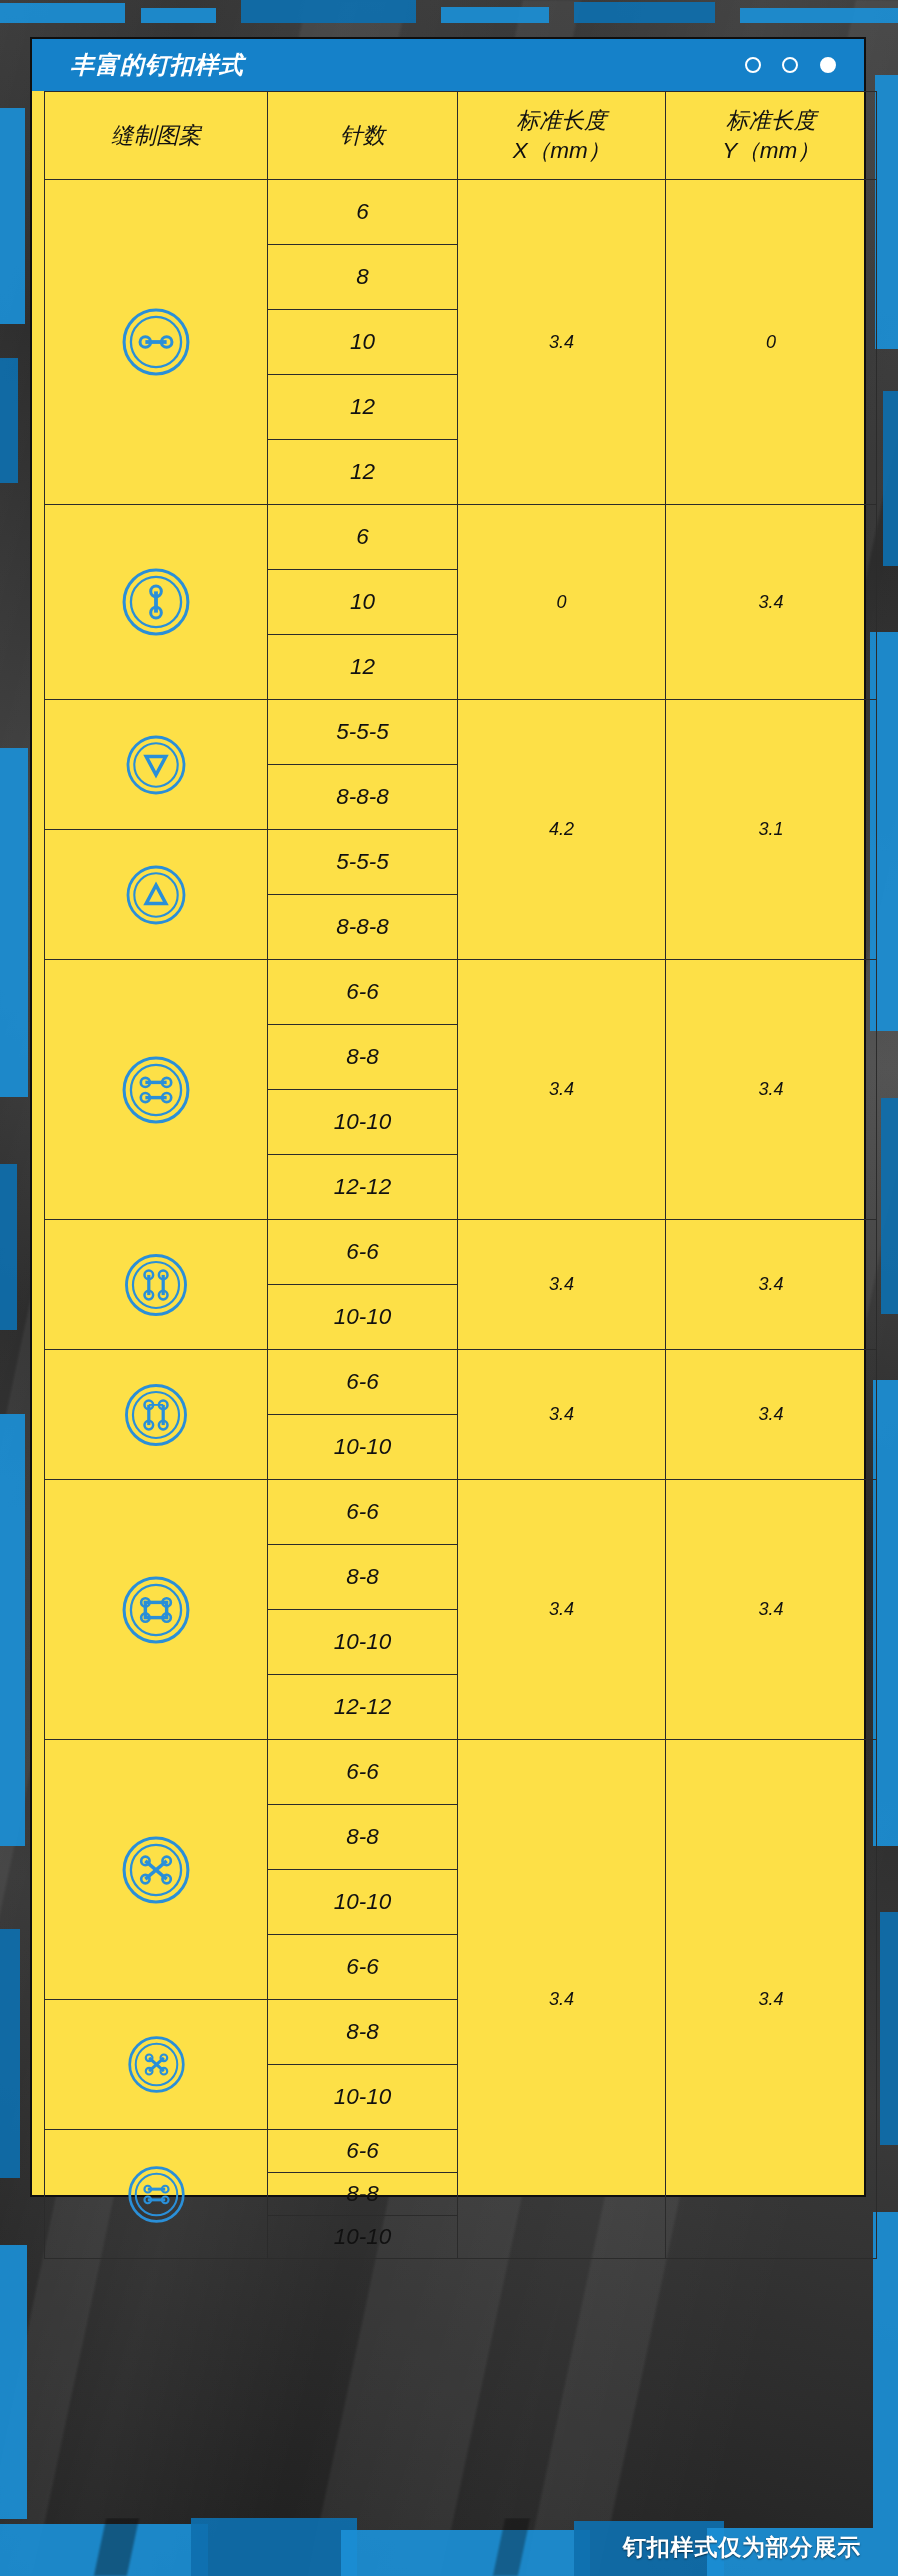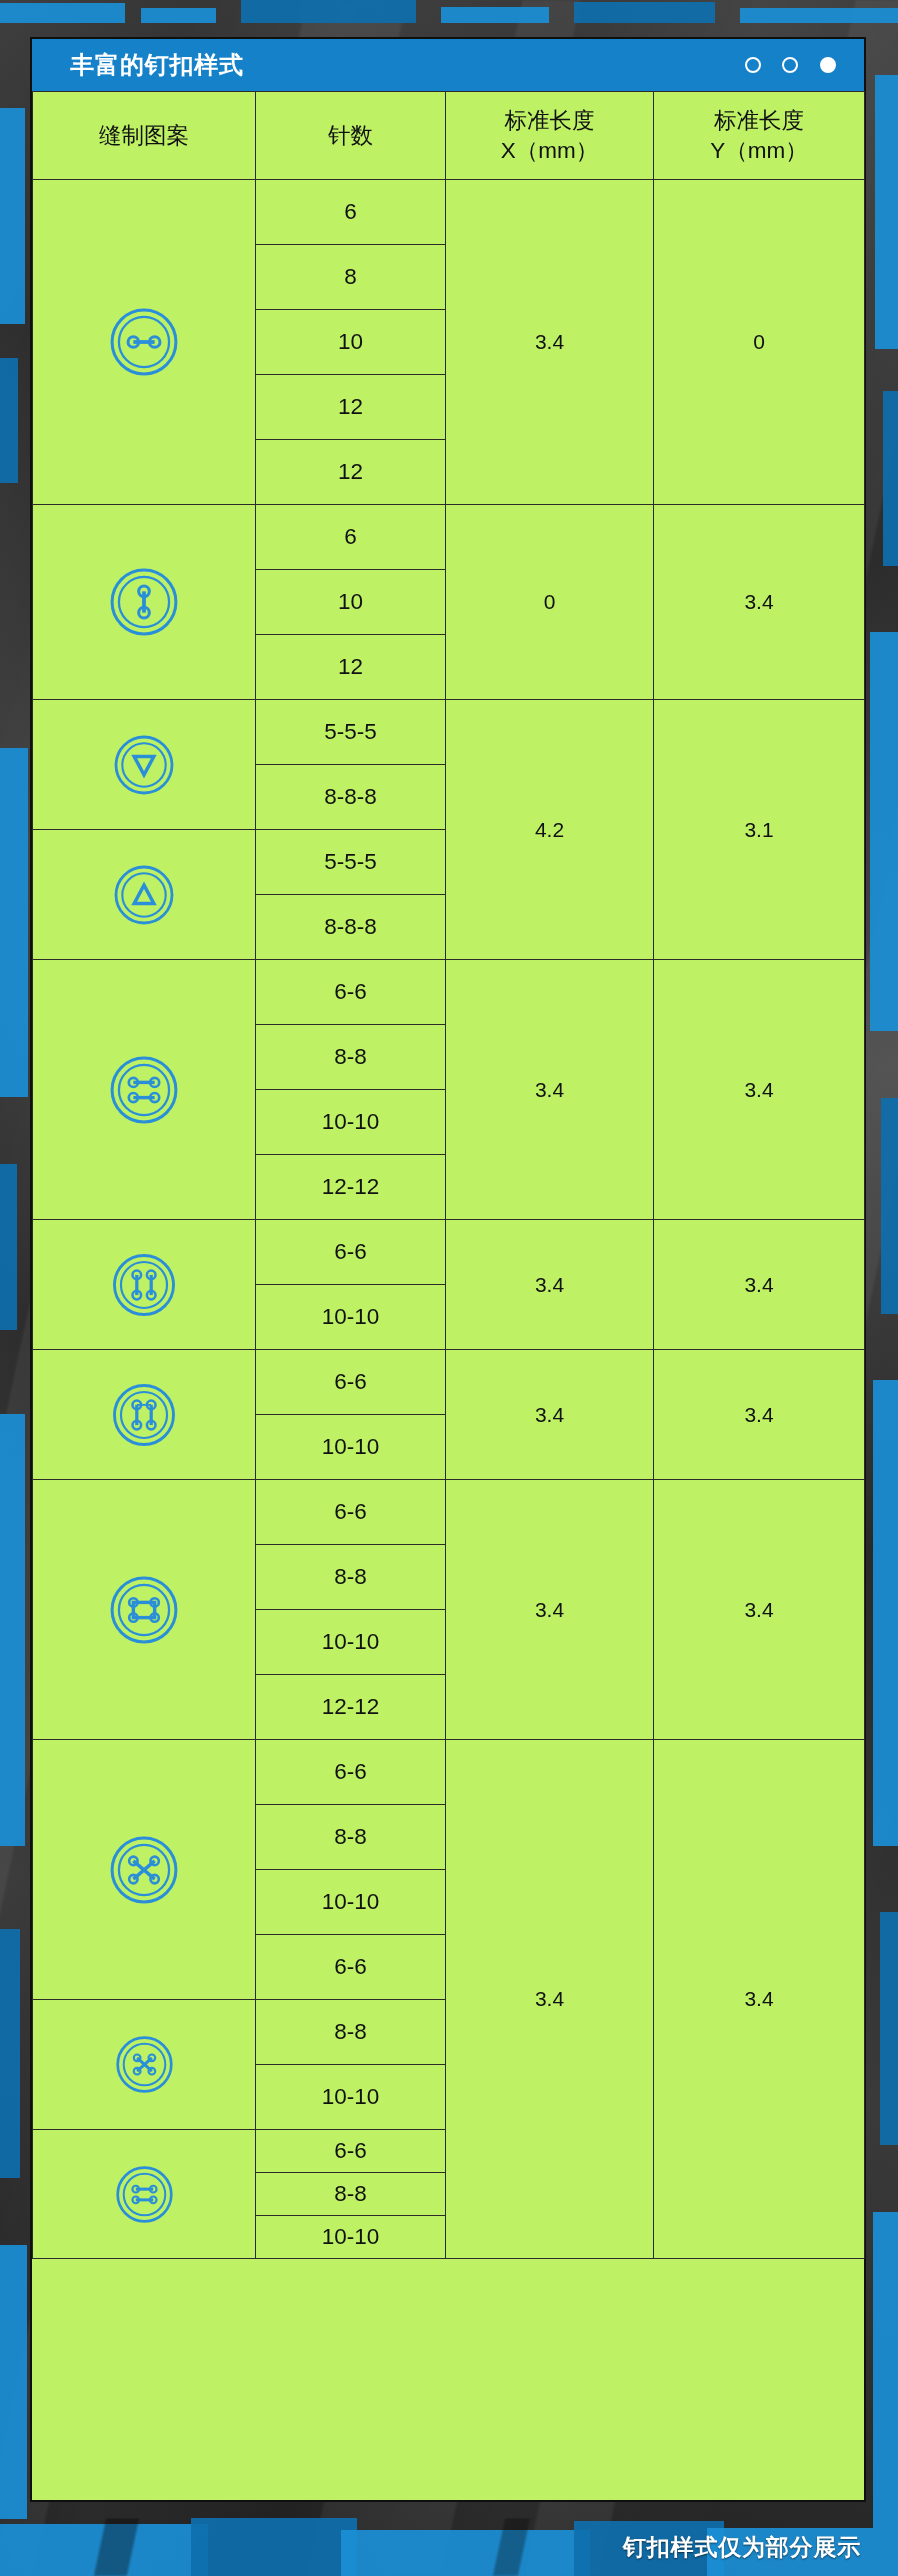--- a/index.html
+++ b/index.html
@@ -50,23 +50,24 @@
     width: 898px; height: 58px;
     overflow: hidden;
   }
 
   
   .card {
     position: absolute;
     left: 30px;
     top: 37px;
     width: 836px;
-    height: 2465px;
-    background: #bef264;
+    height: 2160px;
+    background: #fde047;
     border: 2.5px solid #0f0f0f;
+    font-style: italic;
   }
 
   
   .titlebar {
     position: relative;
     height: 52px;
     background: #1581c9;
     display: flex;
     align-items: center;
     padding: 0 20px;
@@ -90,20 +91,21 @@
     border: 2.1px solid #ffffff;
     background: transparent;
   }
   .dot.filled { background: #ffffff; }
 
   
   table.spec {
     width: 100%;
     border-collapse: collapse;
     table-layout: fixed;
+    margin-left: 12px;
   }
   table.spec col.c1 { width: 223px; }
   table.spec col.c2 { width: 190px; }
   table.spec col.c3 { width: 208px; }
   table.spec col.c4 { width: 211px; }
 
   table.spec th, table.spec td {
     border: 0.8px solid #2b2b2b;
     text-align: center;
     vertical-align: middle;
@@ -116,21 +118,21 @@
     line-height: 1.3;
   }
   td.stitch-cell {
     padding: 5px 0;
   }
   td.count-cell {
     height: 65px;
     font-size: 22.5px;
   }
   td.len-cell {
-    font-size: 21px;
+    font-size: 18px;
   }
 
   
   .btn-icon {
     display: block;
     margin: 0 auto;
   }
 
   
   .footer {

